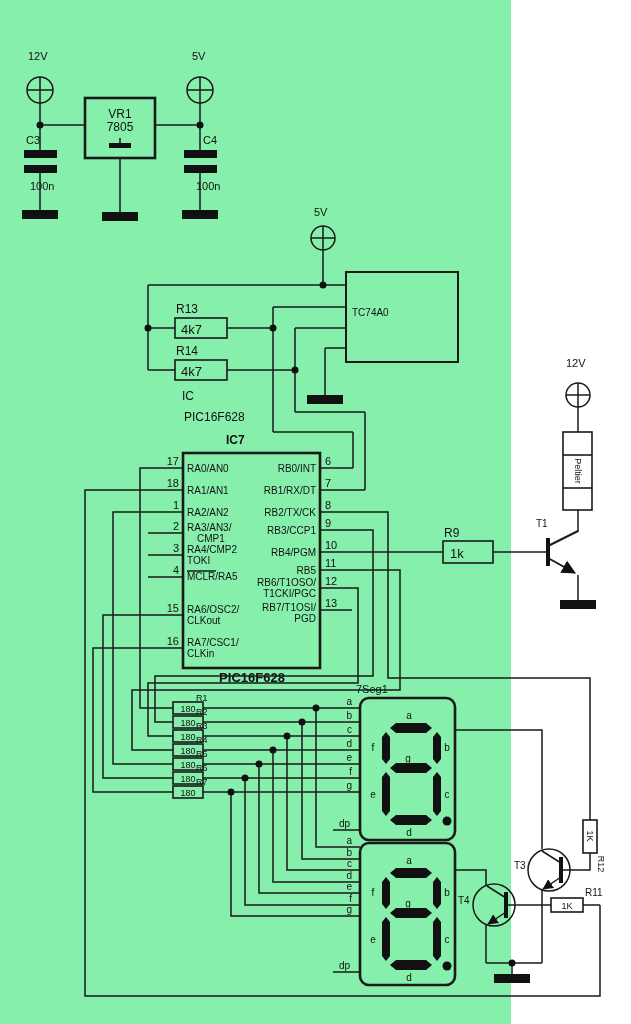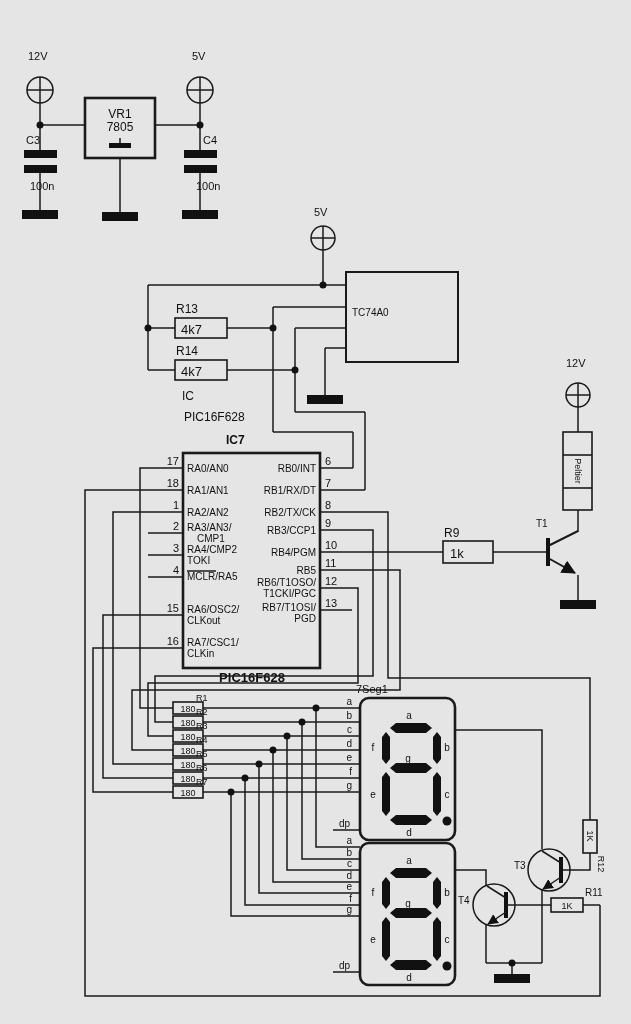--- a/index.html
+++ b/index.html
@@ -1,16 +1,16 @@
 <!DOCTYPE html>
 <html><head>
 <meta charset="utf-8">
 <style>
   html,body{margin:0;padding:0;background:#fff;}
-  .stage{position:relative;width:631px;height:1024px;background:#e5e5e5;font-family:"Liberation Sans",sans-serif;}
+  .stage{position:relative;width:511px;height:1024px;background:#86efac;font-family:"Liberation Sans",sans-serif;}
   svg text{font-family:"Liberation Sans",sans-serif;fill:#111;}
   .wire{stroke:#1a1a1a;stroke-width:1.5;fill:none;}
   .wire2{stroke:#1a1a1a;stroke-width:2;fill:none;}
   .box{fill:none;stroke:#1a1a1a;stroke-width:2;}
   .boxthin{fill:none;stroke:#1a1a1a;stroke-width:1.6;}
   .boxthick{fill:none;stroke:#1a1a1a;stroke-width:2.6;}
   .fillb{fill:#111;stroke:none;}
   .t8{font-size:9px;}
   .t10{font-size:10px;}
   .t11{font-size:11px;}

